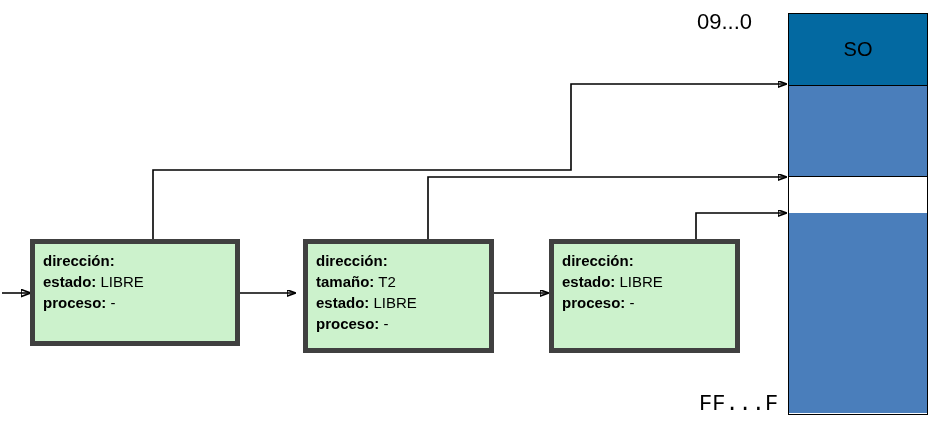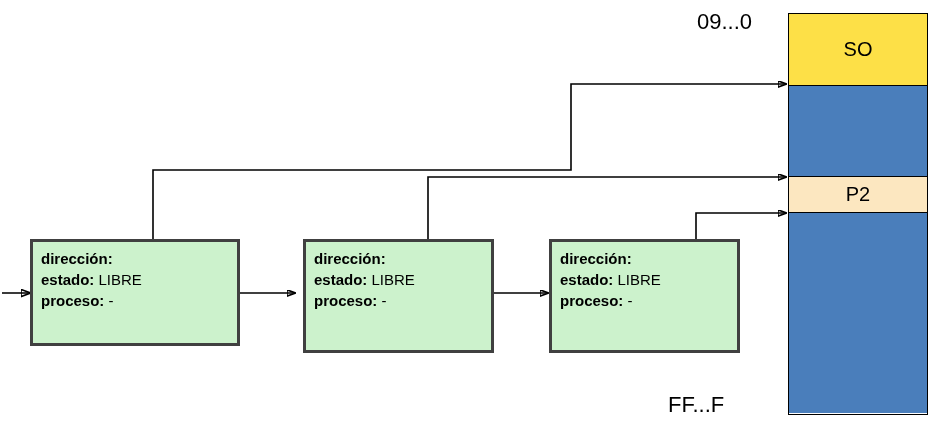--- a/index.html
+++ b/index.html
@@ -13,21 +13,21 @@
     height: 428px;
     background: #ffffff;
     font-family: "Liberation Sans", sans-serif;
     overflow: hidden;
   }
 
   
   .desc-box {
     position: absolute;
     background: #ccf2cc;
-    border: 3px solid #404040;
+    border: 5px solid #404040;
     box-sizing: border-box;
     padding: 6px 0 0 8px;
   }
   .desc-line {
     font-size: 15px;
     line-height: 21px;
     color: #000000;
     white-space: nowrap;
   }
   .desc-key {
@@ -127,20 +127,24 @@
       <span class="desc-key">proceso:</span>
       <span class="desc-val">-</span>
     </div>
   </div>
 
   <div class="desc-box" style="left:303px; top:239px; width:191px; height:114px;">
     <div class="desc-line">
       <span class="desc-key">dirección:</span><span class="desc-val"></span>
     </div>
     <div class="desc-line">
+      <span class="desc-key">tamaño:</span>
+      <span class="desc-val">T2</span>
+    </div>
+    <div class="desc-line">
       <span class="desc-key">estado:</span>
       <span class="desc-val">LIBRE</span>
     </div>
     <div class="desc-line">
       <span class="desc-key">proceso:</span>
       <span class="desc-val">-</span>
     </div>
   </div>
 
   <div class="desc-box" style="left:549px; top:239px; width:191px; height:114px;">
@@ -151,25 +155,24 @@
       <span class="desc-key">estado:</span>
       <span class="desc-val">LIBRE</span>
     </div>
     <div class="desc-line">
       <span class="desc-key">proceso:</span>
       <span class="desc-val">-</span>
     </div>
   </div>
 
   <div class="addr-label" style="left:697px; top:9px;">09...0</div>
-  <div class="addr-label" style="left:668px; top:392px;">FF...F</div>
+  <div class="addr-label" style="left:699px; top:392px;font-family:Liberation Mono, monospace;">FF...F</div>
 
   <div class="mem-bar">
-    <div class="mem-seg seg-border-bottom" style="top:0px; height:72px; background:#fde047;">SO</div>
+    <div class="mem-seg seg-border-bottom" style="top:0px; height:72px; background:#0369a1;">SO</div>
 
     <div class="mem-seg seg-border-bottom" style="top:72px; height:91px; background:#4a7ebb;"></div>
 
-    <div class="mem-seg seg-border-bottom" style="top:163px; height:36px; background:#fce7c0;">P2</div>
 
     <div class="mem-seg" style="top:199px; height:200px; background:#4a7ebb;"></div>
   </div>
 
 </div>
 
 </body></html>

